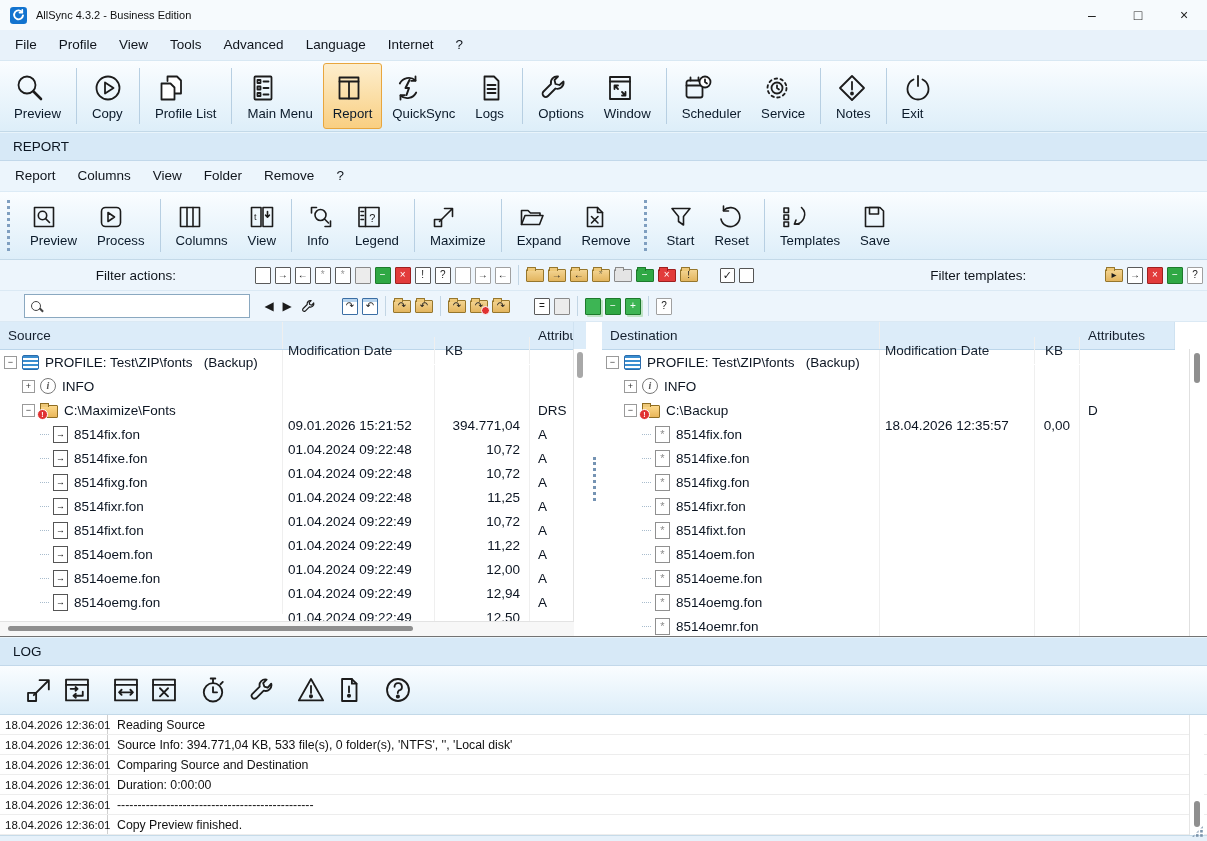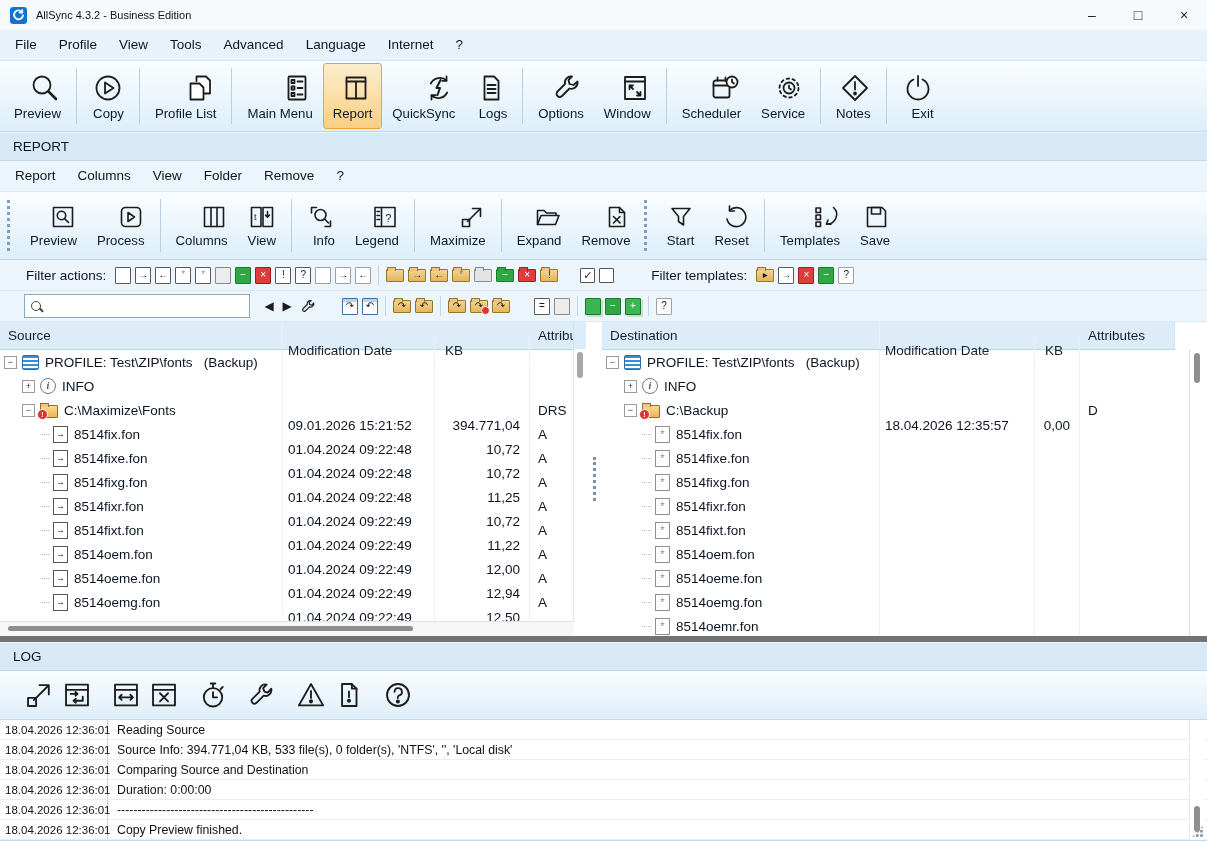--- a/index.html
+++ b/index.html
@@ -17,35 +17,35 @@
   
   .menubar{height:30px;background:#e8f2fa;display:flex;align-items:center;padding-left:4px;flex:0 0 auto;}
   .mitem{padding:0 11px;font-size:13.5px;color:#10151c;line-height:30px;}
   .menubar.report{background:#ecf5fc;border-bottom:1px solid #dcebf6;}
   
   .toolbar{display:flex;align-items:stretch;background:linear-gradient(#fafdff,#ddeef9);
     border-bottom:1px solid #c3d9e8;padding:2px 4px;flex:0 0 auto;}
   .toolbar.main{height:66px;border-top:1px solid #d8e8f3;}
   .toolbar.rpt{height:63px;}
   .toolbar.log{height:44px;align-items:center;}
-  .tbtn{display:flex;flex-direction:column;align-items:flex-end;justify-content:center;
+  .tbtn{display:flex;flex-direction:column;align-items:flex-start;justify-content:center;
     padding:3px 9px;gap:2px;border:1px solid transparent;border-radius:3px;}
   .tbtn .tlabel{font-size:13.2px;color:#0b1a2a;white-space:nowrap;}
   .tbtn.active{background:linear-gradient(#fdeecd,#f9cf82);border:1px solid #e8a63e;}
   .ticon svg{display:block;}
   .tsep{width:1px;background:#b7cfe2;margin:5px 5px;}
   .tgrip{width:3px;border-left:3px dotted #7f9fc0;margin:6px 7px 6px 3px;}
   .sbtn{display:flex;align-items:center;justify-content:center;width:38px;height:36px;}
   
   .section-bar{height:27px;background:#d7e9f7;border-top:1px solid #e9f4fb;border-bottom:1px solid #c2d8ea;
     display:flex;align-items:center;padding-left:13px;font-size:13.5px;color:#0c1622;flex:0 0 auto;}
   
   .filter-row,.search-row{height:30px;background:#edf5fc;border-bottom:1px solid #dbe9f4;
     display:flex;align-items:center;padding:0 4px;gap:4px;flex:0 0 auto;}
-  .filter-row{height:30px;}
+  .filter-row{height:30px;justify-content:space-between;}
   .frlabel{font-size:13.5px;color:#10151c;margin:0 5px 0 2px;white-space:nowrap;}
   .mini{display:inline-flex;align-items:center;justify-content:center;box-sizing:border-box;
     width:16px;height:17px;background:#fff;border:1px solid #5a5a5a;border-radius:1px;
     font-size:10px;line-height:1;color:#1b1b1b;position:relative;flex:0 0 auto;}
   .mini.light{border-color:#a0a0a0;}
   .mini.dim{color:#979797;}
   .mini.dim2{background:#ececec;border-color:#8a8a8a;}
   .mini.green{background:#2fa844;border-color:#1d7a2c;color:#fff;}
   .mini.greenpair{background:#3db554;border-color:#1d7a2c;color:#fff;box-shadow:2px 2px 0 0 #bfe4c6;}
   .mini.red{background:#e23b3b;border-color:#9e1f1f;color:#fff;}
@@ -66,21 +66,21 @@
   .mini.plain{border:none;background:transparent;font-size:12px;width:14px;}
   .mini.svgbtn{border:none;background:transparent;width:20px;}
   .search-box{width:218px;height:22px;background:#fff;border:1px solid #8aa8c0;display:flex;align-items:center;
     padding-left:6px;margin-right:8px;}
   .search-box input{border:none;outline:none;flex:1;font-family:"Liberation Sans",sans-serif;font-size:12px;background:transparent;}
   .mag{width:8px;height:8px;border:1.6px solid #444;border-radius:50%;position:relative;margin-right:6px;flex:0 0 auto;}
   .mag::after{content:'';position:absolute;width:5px;height:1.6px;background:#444;transform:rotate(45deg);right:-4px;bottom:-1px;}
   .mini-sep{width:1px;height:20px;background:#c2d5e4;margin:0 3px;}
   .mini-gap{width:14px;}
   
-  .panels{height:314px;display:flex;background:#fff;border-bottom:6px solid #737373;flex:0 0 auto;position:relative;}
+  .panels{height:314px;display:flex;background:#fff;border-bottom:1px solid #737373;flex:0 0 auto;position:relative;}
   .panel{position:relative;overflow:hidden;}
   .panel.left{width:586px;}
   .panel.right{width:573px;}
   .splitter{width:16px;display:flex;align-items:center;justify-content:center;}
   .splitter .dots{height:44px;border-left:3px dotted #7593b3;}
   .gutterfill{flex:1;position:relative;}
   .phead{display:flex;height:27px;background:#dcecf9;border-bottom:1px solid #bcd6ea;align-items:center;font-size:13.5px;color:#15202e;}
   .hcell{height:100%;display:flex;align-items:center;padding-left:8px;box-sizing:border-box;
     border-right:1px solid #cfe2f1;overflow:hidden;white-space:nowrap;}
   .pbody{position:relative;}

